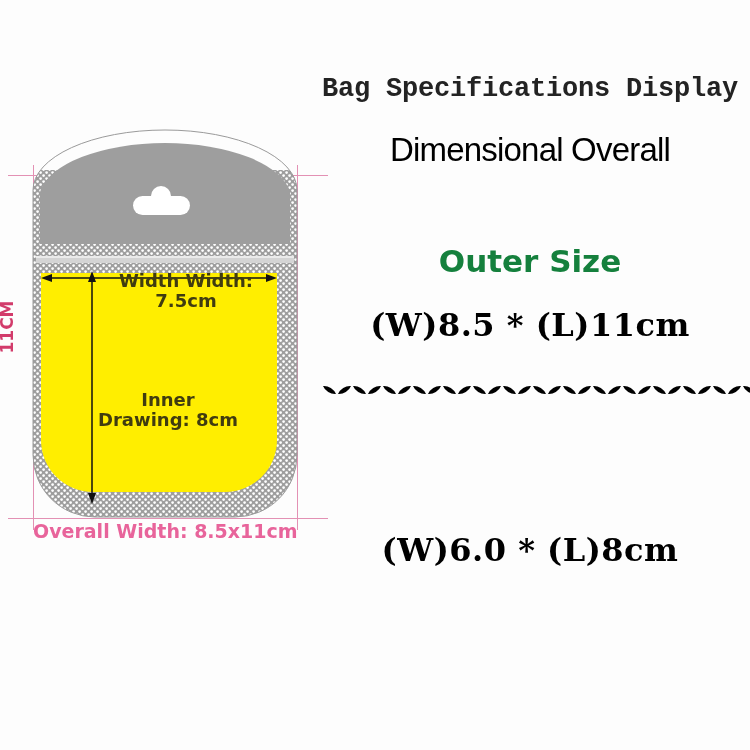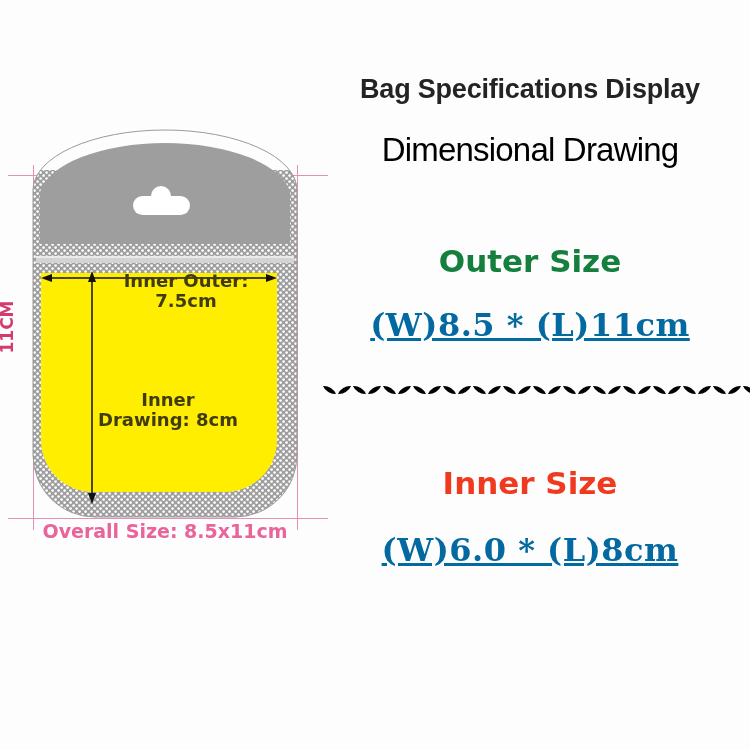--- a/index.html
+++ b/index.html
@@ -24,21 +24,21 @@
     width: 440px;
     height: 750px;
   }
 
   .hdr-main {
     position: absolute;
     left: 0;
     top: 74px;
     width: 440px;
     text-align: center;
-    font-family: Liberation Sans, sans-serif;
+    font-family: Liberation Mono, monospace;
     font-weight: bold;
     font-size: 27px;
     color: #232323;
     letter-spacing: -0.2px;
     white-space: nowrap;
   }
 
   .hdr-sub {
     position: absolute;
     left: 0;
@@ -66,24 +66,23 @@
   .size-label.outer { top: 243px; color: #15803d; }
   .size-label.inner { top: 465px; color: #f03a20; }
 
   .size-value {
     position: absolute;
     width: 440px;
     text-align: center;
     font-family: "DejaVu Serif", "Liberation Serif", serif;
     font-weight: bold;
     font-size: 32px;
-    color: #0369a1;
+    color: #000000;
     letter-spacing: 0.5px;
     white-space: nowrap;
-    text-decoration: underline;
   }
   .size-value.outer { top: 306px; }
   .size-value.inner { top: 531px; }
 
   
   #divider {
     position: absolute;
     left: 12px;
     top: 376px;
     width: 430px;
@@ -237,43 +236,42 @@
       <path d="M277,278 L266,274 L266,282 Z" stroke="none"></path>
     </g>
 
     <g stroke="#111111" stroke-width="1.5" fill="#111111">
       <line x1="92" y1="277" x2="92" y2="498"></line>
       <path d="M92,271 L88,282 L96,282 Z" stroke="none"></path>
       <path d="M92,504 L88,493 L96,493 Z" stroke="none"></path>
     </g>
   </svg>
 
-  <div class="inner-anno" id="anno-width">Inner Outer:
+  <div class="inner-anno" id="anno-width">Width Width:
 7.5cm</div>
   <div class="inner-anno" id="anno-length">Inner
 Drawing: 8cm</div>
 
-  <div class="lbl-overall">Overall Size: 8.5x11cm</div>
+  <div class="lbl-overall">Overall Width: 8.5x11cm</div>
 </div>
 
 <div id="right-panel">
 
   <div class="hdr-main">Bag Specifications Display</div>
-  <div class="hdr-sub">Dimensional Drawing</div>
+  <div class="hdr-sub">Dimensional Overall</div>
 
   <div class="size-label outer">Outer Size</div>
   <div class="size-value outer">(W)8.5 * (L)11cm</div>
 
   <div id="divider">
     <svg width="430" height="26" viewBox="0 0 430 26" preserveAspectRatio="none">
       <defs>
         <pattern id="scallop" width="30" height="26" patternUnits="userSpaceOnUse">
           <path d="M1,10 A 13,13 0 0 0 14,18 A 13,13 0 0 0 1,10 Z" fill="#000000"></path>
           <path d="M16,18 A 13,13 0 0 1 29,10 A 13,13 0 0 1 16,18 Z" fill="#000000"></path>
         </pattern>
       </defs>
       <rect x="0" y="0" width="430" height="26" fill="url(#scallop)"></rect>
     </svg>
   </div>
 
-  <div class="size-label inner">Inner Size</div>
   <div class="size-value inner">(W)6.0 * (L)8cm</div>
 </div>
 
 </body></html>

